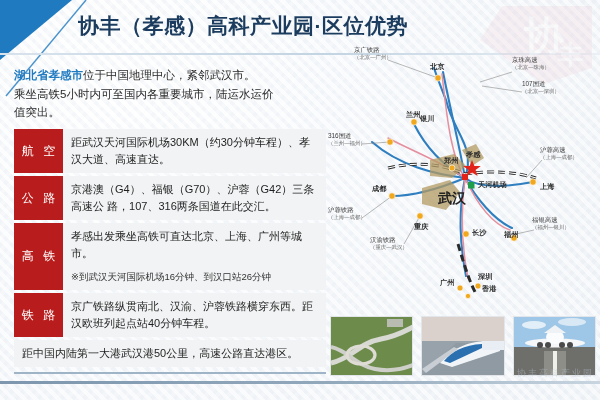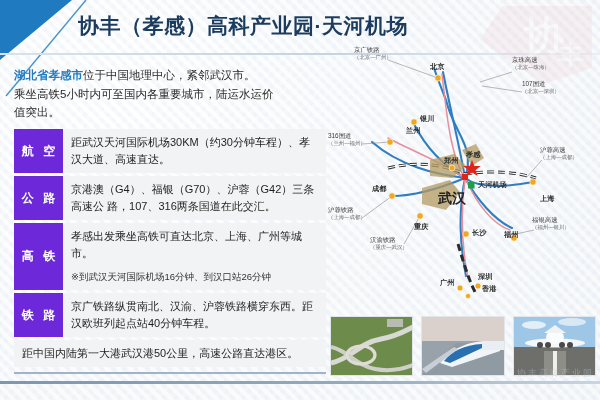--- a/index.html
+++ b/index.html
@@ -58,22 +58,22 @@
   }
   #intro .hl{color:#1f7ac0;font-weight:bold;text-align:right;}
   #info-table{
     position:absolute;left:14px;top:129px;width:312px;
   }
   .row{
     display:flex;align-items:stretch;margin-bottom:3px;
     background:#f2f3f4;
   }
   .row .tag{
-    flex:0 0 46px;background:#6d28d9;color:#ffffff;
-    font-size:12px;font-weight:bold;
+    flex:0 0 46px;background:#b91c1c;color:#ffffff;
+    font-size:12px;font-weight:normal;
     display:flex;align-items:center;justify-content:center;
     letter-spacing:3px;padding-left:3px;
     text-align:center;
   }
   .row .body{
     flex:1;padding:5px 6px 5px 8px;
     font-size:11px;line-height:1.55;color:#1f1f1f;
   }
   .row .sub{font-size:9.5px;color:#333;display:block;margin-top:8px;}
   #table-bottom-rule{
@@ -127,21 +127,21 @@
 
 <div id="slide">
 
   <div id="texture"></div>
 
   <div id="header">
     <div id="corner-triangle"></div>
     <svg id="corner-line" viewBox="0 0 120 100">
       <line x1="6" y1="96" x2="86" y2="0" stroke="#4a93cc" stroke-width="1.4"></line>
     </svg>
-    <div id="title">协丰（孝感）高科产业园·天河机场</div>
+    <div id="title">协丰（孝感）高科产业园·区位优势</div>
   </div>
   <div id="header-underline"></div>
 
   <svg id="seal" viewBox="0 0 120 78">
     <polygon points="30,0 120,0 120,62 72,78 8,34" fill="#e8b8c4" opacity="0.55"></polygon>
     <text x="52" y="44" font-size="40" fill="#ffffff" opacity="0.8" font-family="DejaVu Sans, sans-serif" font-weight="bold">协</text>
     <text x="86" y="58" font-size="26" fill="#ffffff" opacity="0.7" font-family="DejaVu Sans, sans-serif" font-weight="bold">丰</text>
   </svg>
 
   <div id="intro">
@@ -281,29 +281,29 @@
 
     <div class="mlabel" style="left:44px;top:198px;">汉渝铁路</div>
     <div class="mnote" style="left:44px;top:206px;">（重庆—武汉）</div>
 
     <div class="mlabel" style="left:206px;top:178px;">福银高速</div>
     <div class="mnote" style="left:206px;top:186px;">（福州—银川）</div>
 
     
     <div class="mcity" style="left:104px;top:24px;">北京</div>
     <div class="mcity" style="left:94px;top:76px;">银川</div>
-    <div class="mcity" style="left:48px;top:88px;padding-left:32px;">兰州</div>
+    <div class="mcity" style="left:48px;top:72px;padding-left:32px;">兰州</div>
     <div class="mcity" style="left:118px;top:118px;">郑州</div>
     <div class="mcity" style="left:46px;top:146px;">成都</div>
     <div class="mcity" style="left:88px;top:184px;">重庆</div>
     <div class="mcity big" style="left:112px;top:152px;">武汉</div>
     <div class="mcity" style="left:140px;top:112px;">孝感</div>
     <div class="mcity" style="left:152px;top:142px;">天河机场</div>
     <div class="mcity" style="left:146px;top:190px;">长沙</div>
-    <div class="mcity" style="left:214px;top:156px;">上海</div>
+    <div class="mcity" style="left:214px;top:144px;">上海</div>
     <div class="mcity" style="left:178px;top:192px;">福州</div>
     <div class="mcity" style="left:114px;top:240px;">广州</div>
     <div class="mcity" style="left:152px;top:234px;">深圳</div>
     <div class="mcity" style="left:156px;top:246px;">香港</div>
   </div>
 
   <div id="photos">
     <div class="photo p1">
       <svg width="82" height="58" viewBox="0 0 82 58">
         <rect width="82" height="58" fill="#6d8c4c"></rect>

